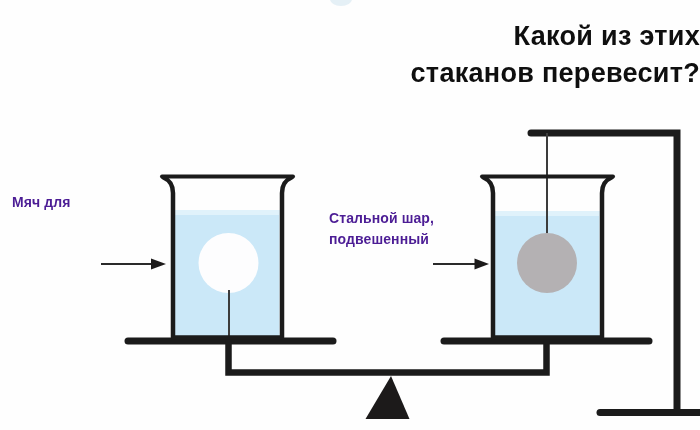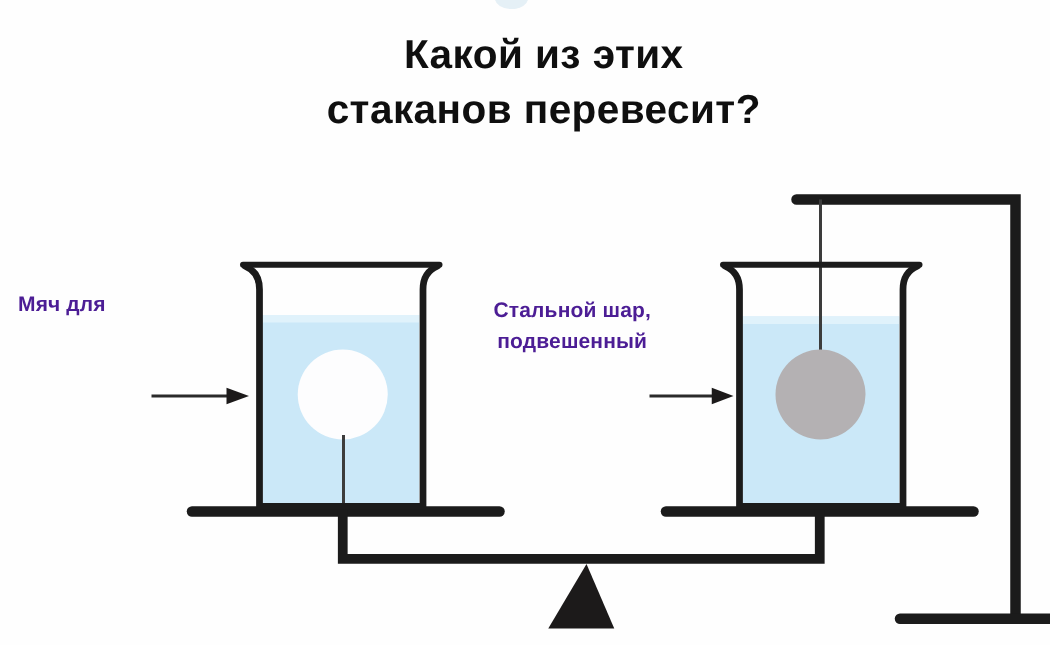--- a/index.html
+++ b/index.html
@@ -11,38 +11,38 @@
     overflow: hidden;
     font-family: "Liberation Sans", sans-serif;
   }
   #diagram-svg { position: absolute; left: 0; top: 0; }
 
   .title-block {
     position: absolute;
     left: 25px;
     right: 0;
     top: 18px;
-    text-align: center;
+    text-align: right;
     font-size: 27px;
     font-weight: 700;
     line-height: 37px;
     letter-spacing: 0.3px;
     color: #0f0f0f;
   }
   .callout {
     position: absolute;
     font-size: 14px;
     font-weight: 700;
     line-height: 20.5px;
     color: #4c1d95;
     letter-spacing: 0.1px;
     white-space: nowrap;
   }
   #callout-left  { left: 12px;  top: 192px; }
-  #callout-right { left: 329px; top: 196px; text-align: center; }
+  #callout-right { left: 329px; top: 208px; }
 
   .outline   { stroke: #1b1b1b; fill: none; }
   .vessel    { stroke-width: 4.5; stroke-linecap: round; stroke-linejoin: round; }
   .rim       { stroke-width: 4; stroke-linecap: round; }
   .bar       { stroke-width: 7; stroke-linecap: round; stroke-linejoin: miter; }
   .beamline  { stroke-width: 6.5; stroke-linecap: butt; stroke-linejoin: miter; }
   .string    { stroke: #3c3c3c; stroke-width: 2; stroke-linecap: butt; }
   .arrowline { stroke: #2a2a2a; stroke-width: 2; }
   .solid-dark{ fill: #1c1a1a; }
 </style>

